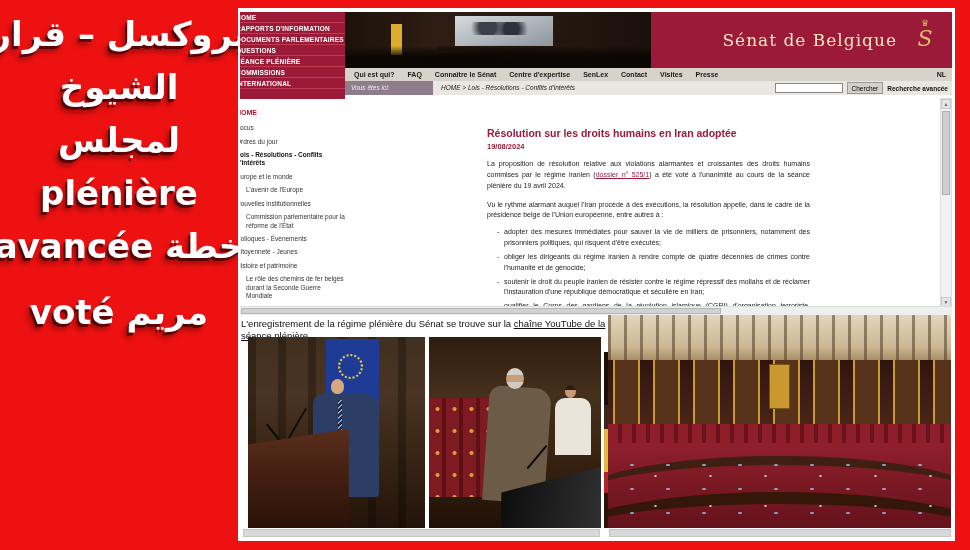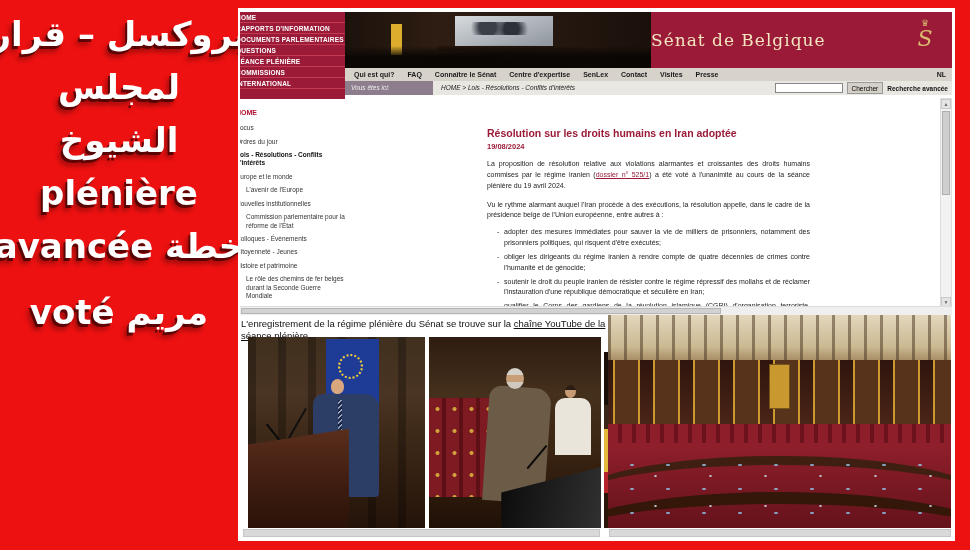--- a/index.html
+++ b/index.html
@@ -33,21 +33,21 @@
     background:radial-gradient(circle at 30% 40%, #3A3F48 20%, transparent 40%),
                radial-gradient(circle at 70% 55%, #2C313A 18%, transparent 40%); }
   .bn-flag { position:absolute; left:15%; top:22%; width:3.5%; height:55%; background:#DDAE2E; }
   .bn-table { position:absolute; left:30%; top:60%; width:56%; height:9%; background:#23150C; }
   .bn-crowd { position:absolute; bottom:0; left:0; right:0; height:46%;
     background:radial-gradient(ellipse at 18% 100%, rgba(10,6,4,.95) 30%, transparent 60%),
                radial-gradient(ellipse at 52% 115%, rgba(12,8,5,.95) 35%, transparent 65%),
                radial-gradient(ellipse at 86% 100%, rgba(8,5,3,.95) 30%, transparent 60%); }
 
   .title-band { position:absolute; left:411px; top:2px; width:301px; height:56px; background:#9A1A38; }
-  .site-title { position:absolute; left:0; right:55px; top:18px; text-align:left;
+  .site-title { position:absolute; left:0; right:55px; top:18px; text-align:right;
     font-family:"DejaVu Serif", serif; font-size:17px; color:#F2E5C0; letter-spacing:1px; }
   .logo { position:absolute; right:12px; top:7px; width:30px; text-align:center; color:#D9B96E; line-height:1; }
   .logo-crown { font-size:9px; display:block; }
   .logo-s { font-family:"DejaVu Serif", serif; font-style:italic; font-size:22px; display:block; }
 
   .nav-bar { position:absolute; left:105px; top:58px; width:607px; height:13px; background:#D7D3CB;
     display:flex; align-items:center; gap:13px; padding-left:9px; font-size:7px; font-weight:bold; color:#1A1A1A; }
   .nav-bar span { cursor:pointer; white-space:nowrap; }
   .nav-lang { margin-left:auto; padding-right:6px; }
 
@@ -150,22 +150,22 @@
   .hscroll-left { left:5px; width:357px; }
   .hscroll-right { left:371px; width:342px; }
 </style>
 </head>
 <body>
 
 <div id="canvas">
 
   <div class="arabic-col">
     <div class="arabic-line">بروكسل – قرار</div>
+    <div class="arabic-line">الشيوخ</div>
     <div class="arabic-line">لمجلس</div>
-    <div class="arabic-line">الشيوخ</div>
     <div class="arabic-line">plénière</div>
     <div class="arabic-line">خطة avancée</div>
     <div class="arabic-line last">مريم voté</div>
   </div>
 
   <div class="page">
 
     <div class="site-shot">
 
       <div class="menu-col">

